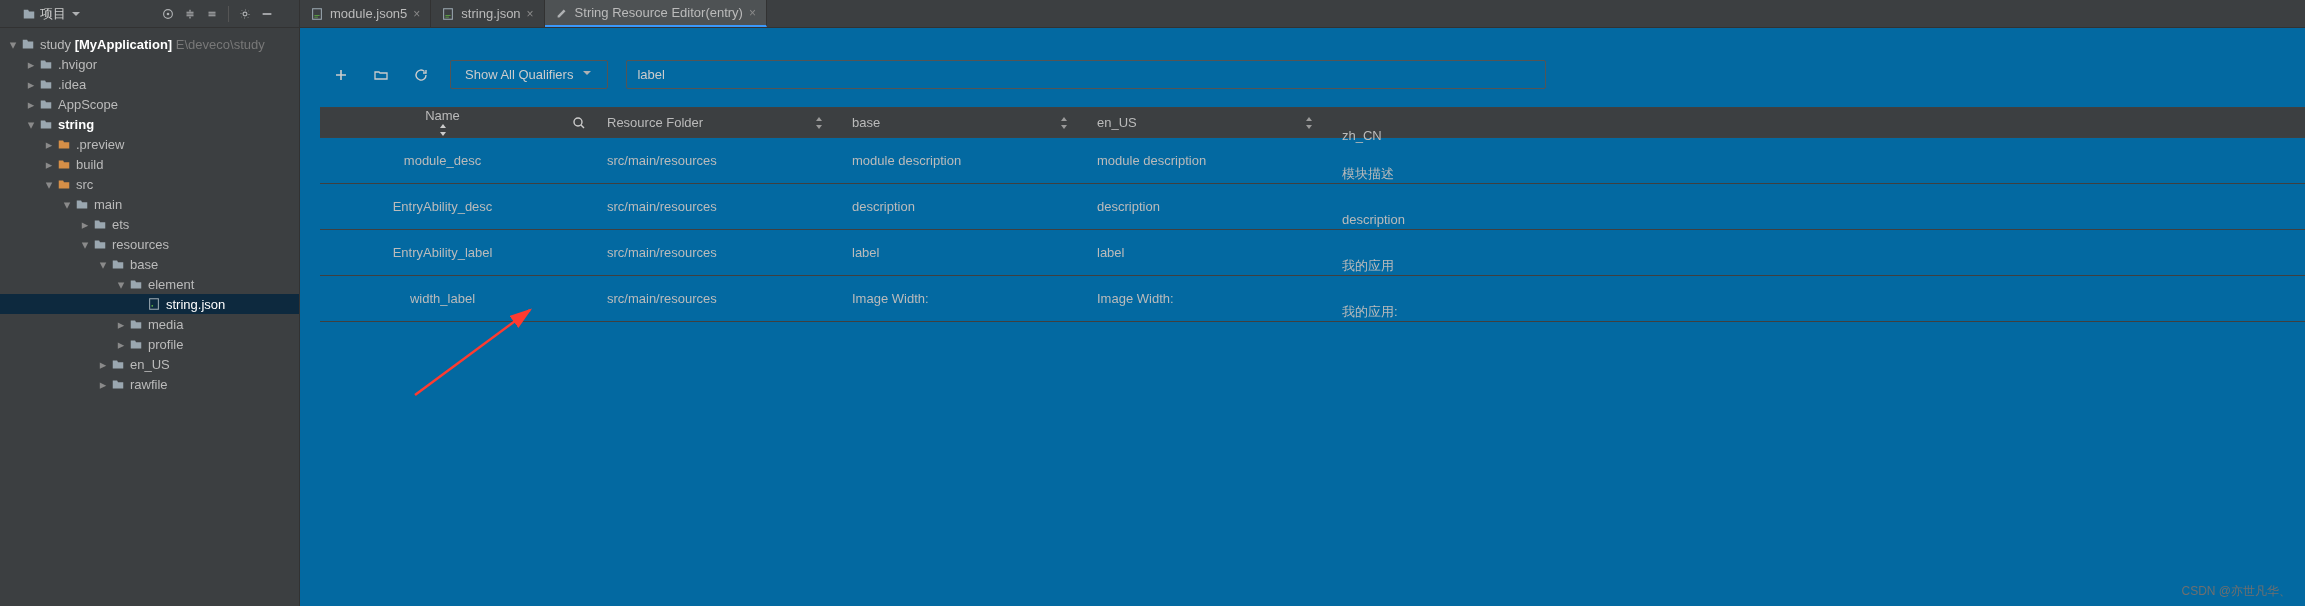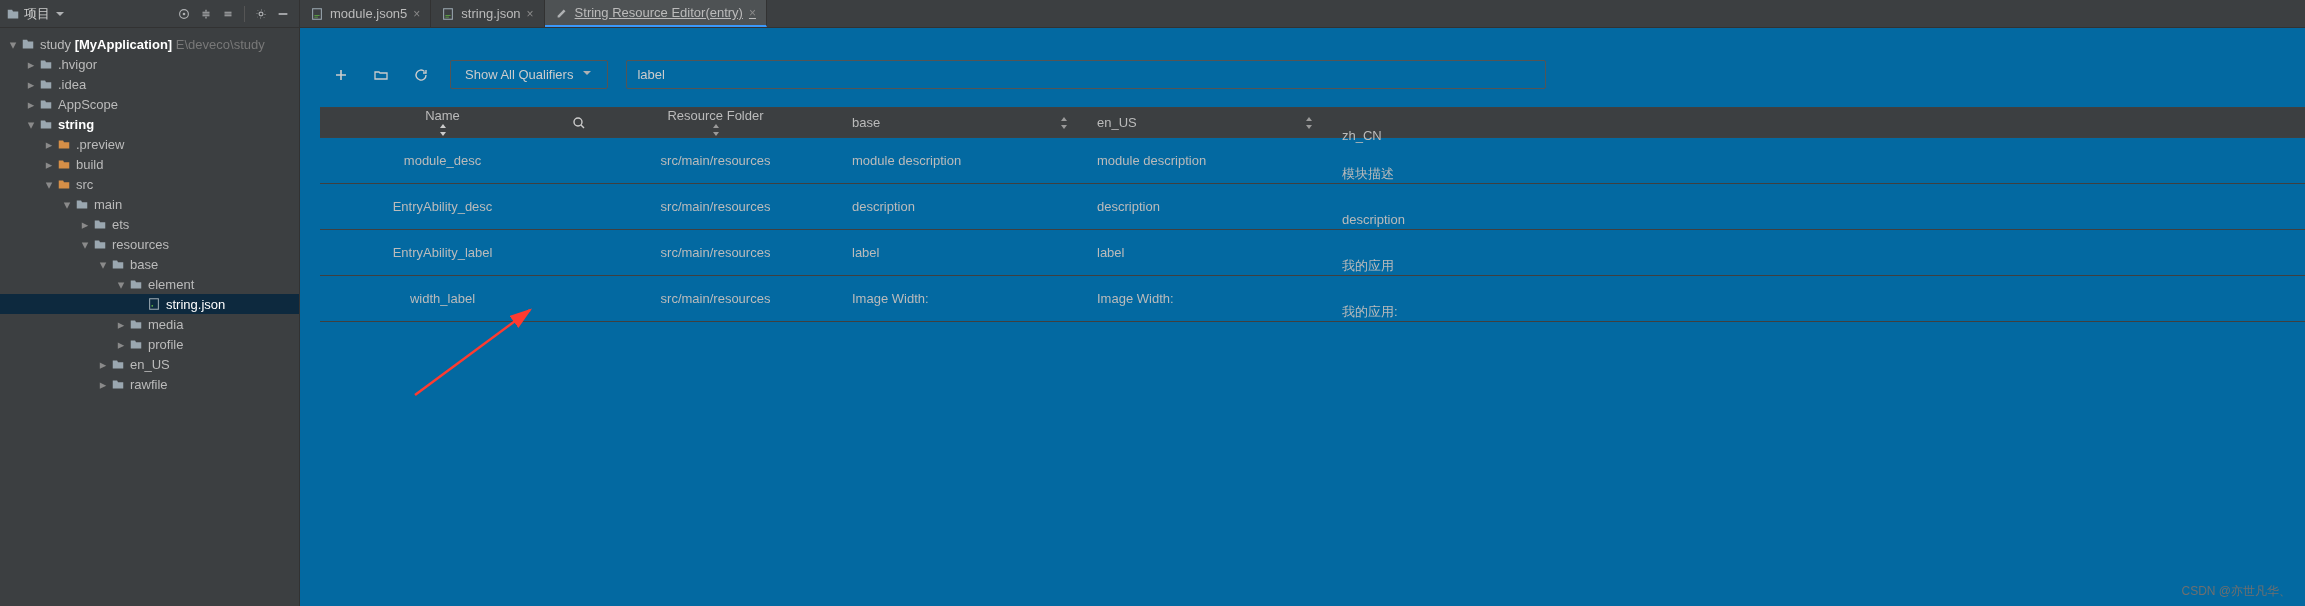--- a/index.html
+++ b/index.html
@@ -20,21 +20,21 @@
       width: 300px;
       background: #3c3f41;
       border-right: 1px solid #323232;
       display: flex;
       flex-direction: column;
     }
     .sidebar-toolbar {
       display: flex;
       align-items: center;
       height: 28px;
-      padding: 0 6px;
+      padding: 0 22px;
       border-bottom: 1px solid #323232;
       gap: 2px;
     }
     .proj-label { display:flex; align-items:center; gap:4px; color:#cccccc; }
     .tb-spacer { flex: 1; }
     .tb-btn {
       width: 20px; height: 20px;
       display:flex; align-items:center; justify-content:center;
       color:#afb1b3; cursor:pointer; border-radius:2px;
     }
@@ -70,21 +70,20 @@
     }
     .tab {
       display:flex; align-items:center; gap:6px;
       padding:0 10px;
       border-right:1px solid #323232;
       color:#bbbbbb; cursor:pointer;
     }
     .tab.active { background:#4e5254; }
     .tab-underline {
       border-bottom: 2px solid #3b99fc;
-      text-decoration: underline;
     }
     .tab .close { color:#8a8a8a; font-size:12px; }
 
     
     .editor-area { padding: 18px 0 0 0; }
     .editor-tools {
       display:flex; align-items:center; gap:18px;
       padding: 14px 30px 18px 30px;
     }
     .ic-btn {
@@ -112,21 +111,21 @@
     }
     .thead, .trow {
       display:flex; align-items:center;
       border-bottom:1px solid #404040;
     }
     .thead { background:#3c3f41; height:30px; }
     .trow { height:46px; }
     .th, .td { padding:0 14px; display:flex; align-items:center; }
     .th { color:#bbbbbb; justify-content:space-between; }
     .col-name { width:245px;flex-direction:column; }
-    .col-folder { width:245px;flex-direction:column; }
+    .col-folder { width:245px; }
     .col-base { width:245px; }
     .col-en { width:245px; }
     .col-zh { width:245px;margin-top:26px; }
     .col-mag { width:26px; justify-content:center; }
     .sort-ic { color:#6e6e6e; }
 
     
     .arrow {
       position:absolute;
       top:300px; left:410px;

